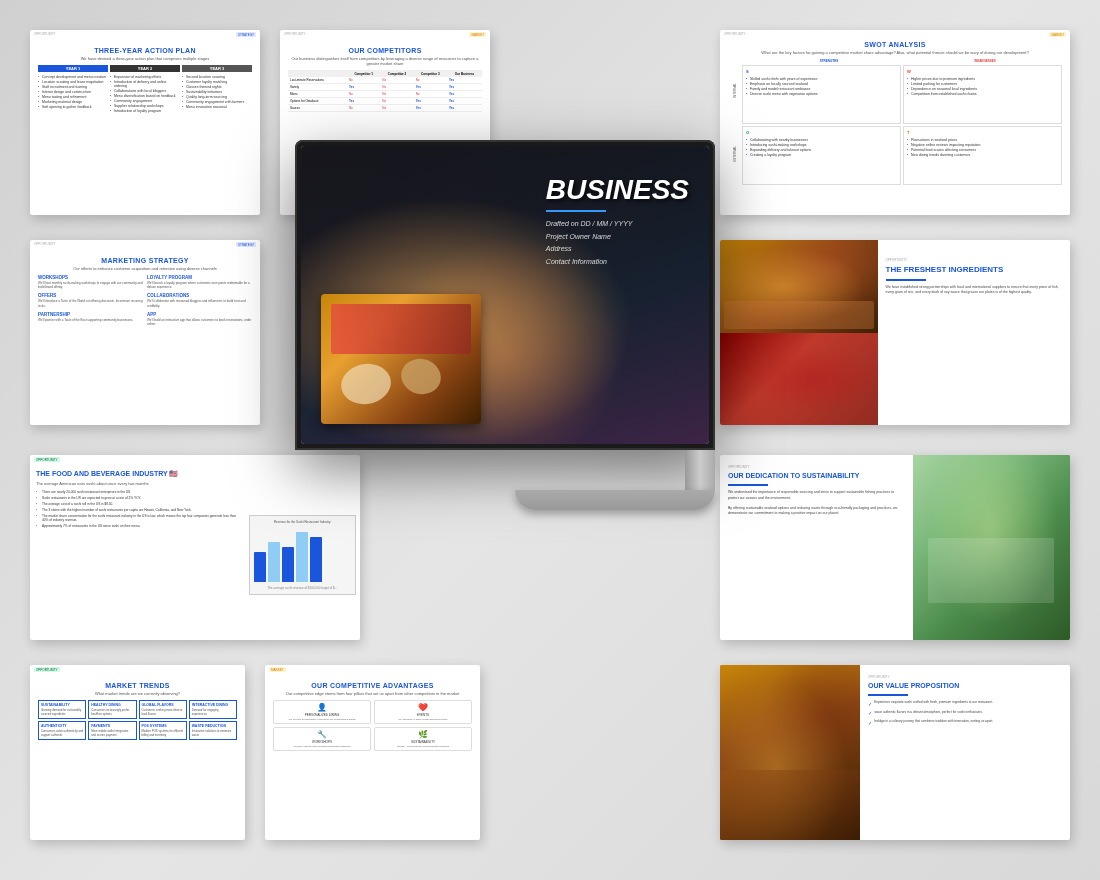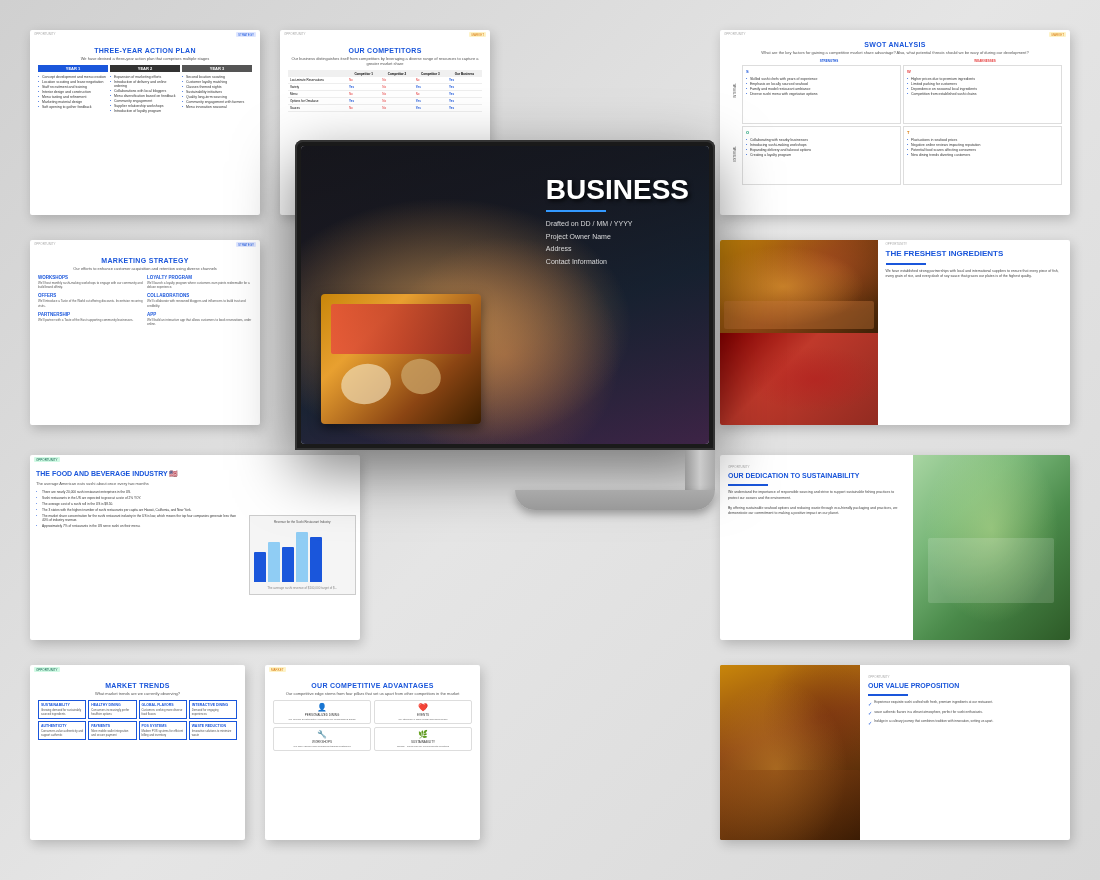--- a/index.html
+++ b/index.html
@@ -99,20 +99,21 @@
 
     .monitor-screen {
       width: 420px;
       height: 310px;
       background: #1a1a1a;
       border-radius: 8px 8px 0 0;
       padding: 6px;
       box-shadow: 0 20px 60px rgba(0,0,0,0.5), inset 0 0 0 2px #333;
       position: relative;
       left: 15px;
+      font-style: italic;
     }
 
     .screen-content {
       width: 100%;
       height: 100%;
       background: white;
       border-radius: 4px;
       overflow: hidden;
       position: relative;
     }
@@ -316,21 +317,21 @@
       line-height: 1.4;
     }
 
     
     .freshest-layout {
       display: flex;
       height: 100%;
     }
     .freshest-content {
       width: 55%;
-      padding: 2px 8px;
+      padding: 18px 8px;
     }
     .freshest-title {
       font-size: 8px;
       font-weight: 900;
       color: #1a56db;
       text-transform: uppercase;
       line-height: 1.2;
       margin-bottom: 4px;
     }
     .freshest-text {

